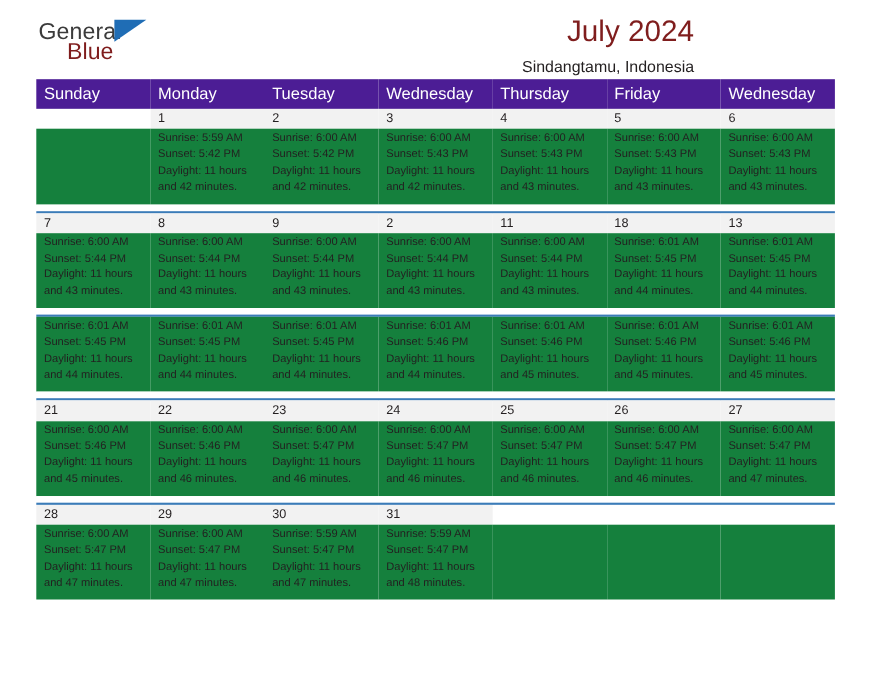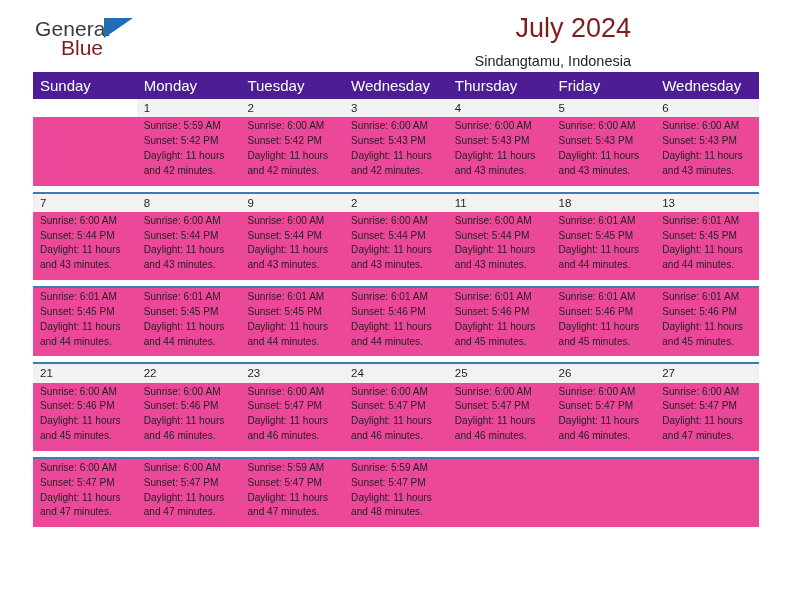--- a/index.html
+++ b/index.html
@@ -86,21 +86,21 @@
     vertical-align: top;
     line-height: 1.15;
   }
   .daynum-row td.empty { background: #ffffff; }
   .info-row td {
     font-size: 10.1px;
     color: #231f20;
     padding: 2px 6px 7px 7px;
     vertical-align: top;
     line-height: 1.47;
-    background: #ec4899;
+    background: #15803d;
   }
   .info-row td div { white-space: normal; }
   .gap-row td { height: 6px; padding: 0; background: #ffffff; }
 </style>
 </head>
 <body>
 
 <div class="page">
 
   <div class="topbar">
@@ -355,20 +355,29 @@
             <div>Daylight: 11 hours</div>
             <div>and 47 minutes.</div>
           </td>
         </tr>
         <tr class="gap-row">
           <td colspan="7"></td>
         </tr>
         <tr class="week-sep">
           <td colspan="7"></td>
         </tr>
+        <tr class="daynum-row">
+          <td>28</td>
+          <td>29</td>
+          <td>30</td>
+          <td>31</td>
+          <td class="empty"></td>
+          <td class="empty"></td>
+          <td class="empty"></td>
+        </tr>
         <tr class="info-row">
           <td>
             <div>Sunrise: 6:00 AM</div>
             <div>Sunset: 5:47 PM</div>
             <div>Daylight: 11 hours</div>
             <div>and 47 minutes.</div>
           </td>
           <td>
             <div>Sunrise: 6:00 AM</div>
             <div>Sunset: 5:47 PM</div>

